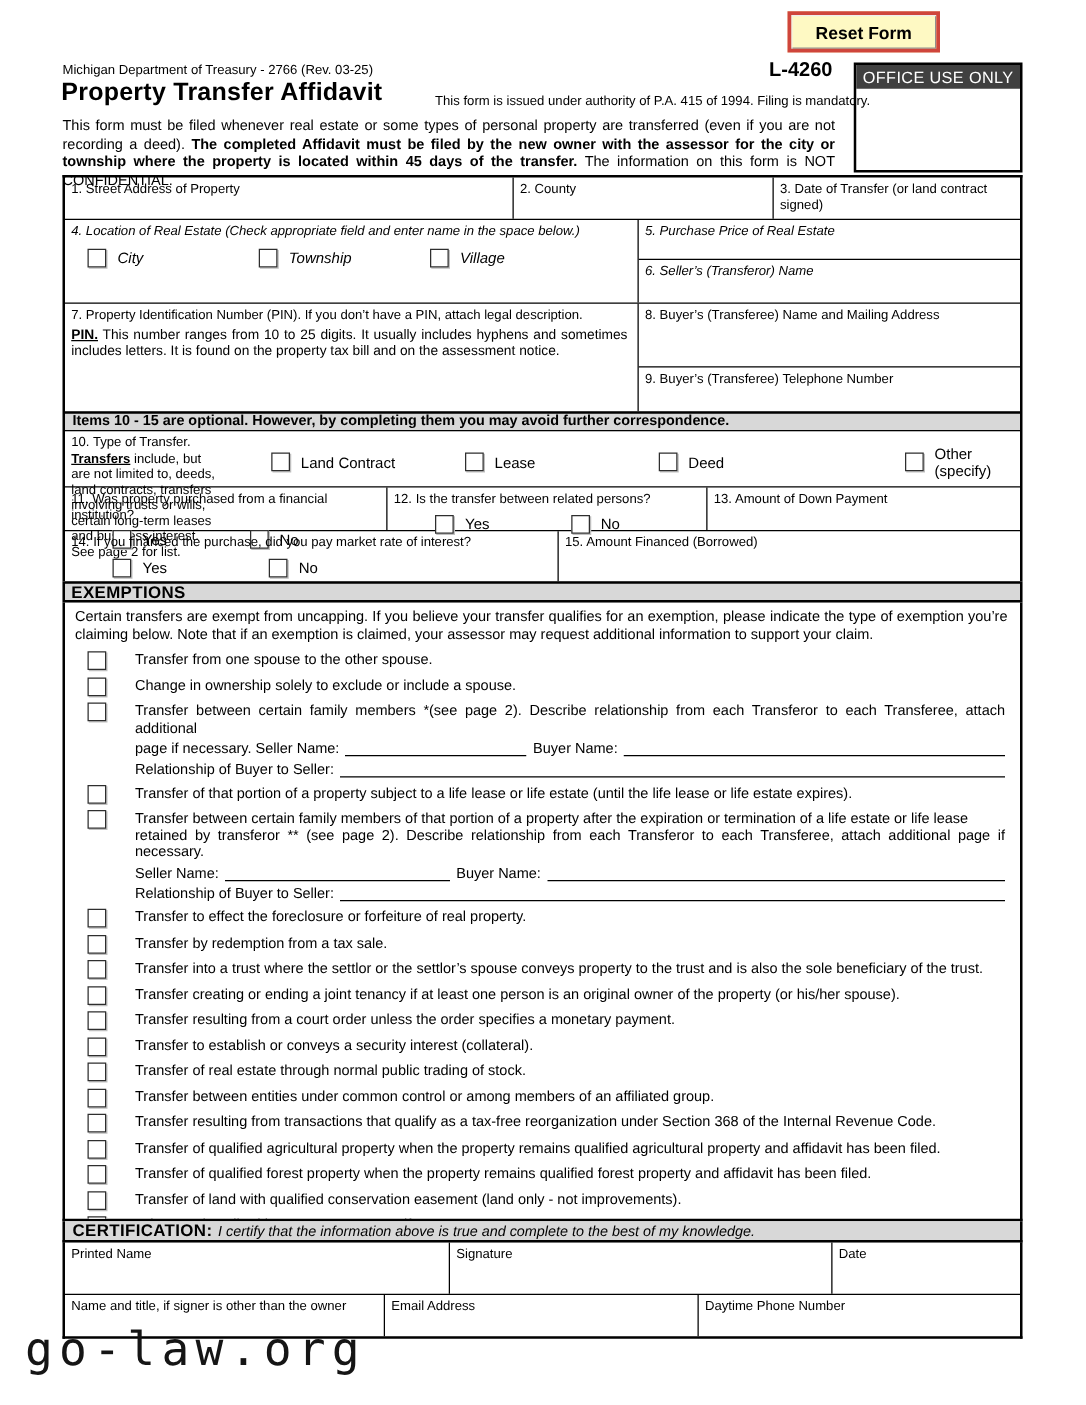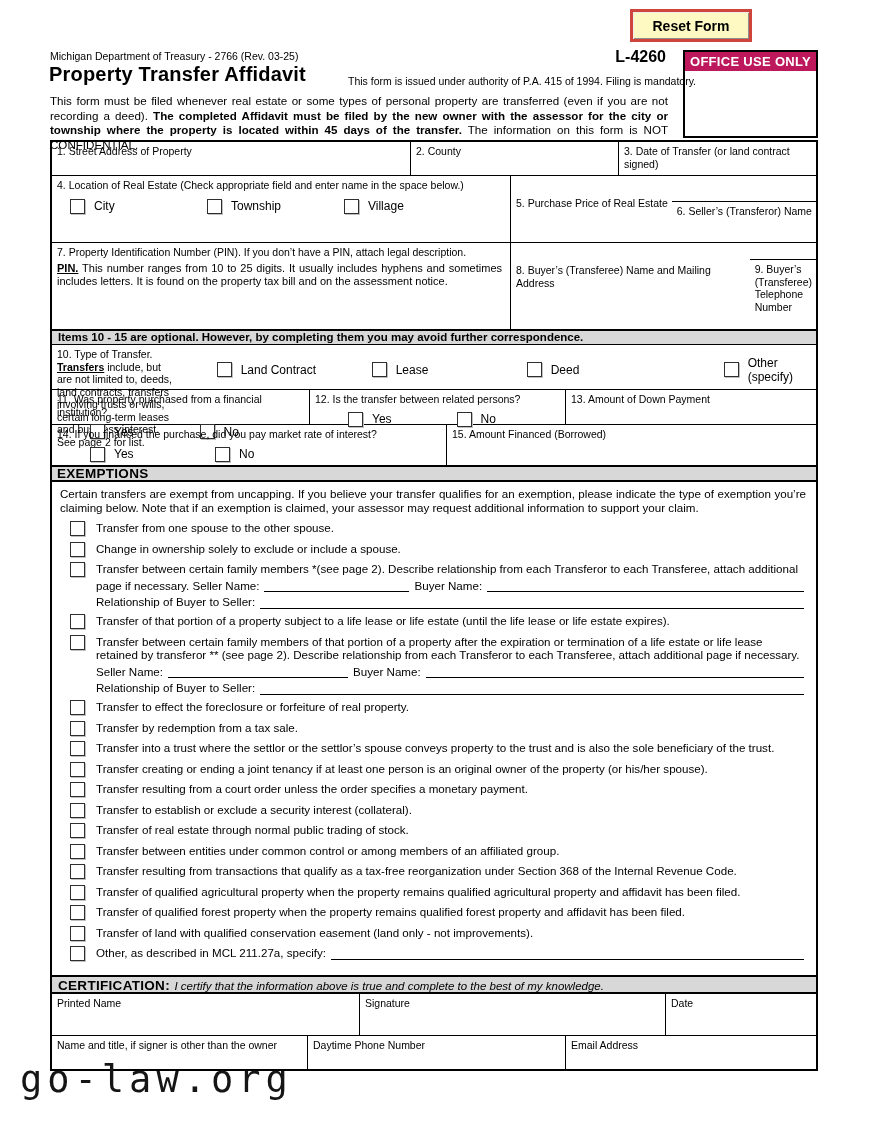--- a/index.html
+++ b/index.html
@@ -17,37 +17,37 @@
     background: #fef9c3; border: 3px solid #cf453c;
     font-family: "Liberation Sans", sans-serif; font-weight: bold; font-size: 14px; color: #000;
     box-shadow: inset 1px 1px 0 #ededed, inset -1px -1px 0 #8f8f8f;
     cursor: pointer;
   }
   .dept { position: absolute; left: 50px; top: 50px; font-size: 10.5px; }
   .title { position: absolute; left: 49px; top: 63px; font-size: 20px; font-weight: bold; letter-spacing: .2px; }
   .subtitle { position: absolute; left: 348px; top: 75px; font-size: 10.5px; }
   .form-number { position: absolute; left: 546px; top: 48px; width: 120px; text-align: right; font-size: 16px; font-weight: bold; }
   .office-box { position: absolute; left: 683px; top: 50px; width: 135px; height: 88px; border: 2px solid #000; background: #fff; }
-  .office-header { background: #be185d; color: #fff; font-weight: bold; font-size: 13px; text-align: center; height: 19px; line-height: 19px; letter-spacing: .3px; }
+  .office-header { background: #404040; color: #fff; font-weight: normal; font-size: 13px; text-align: center; height: 19px; line-height: 19px; letter-spacing: .3px; }
   .intro { position: absolute; left: 50px; top: 94px; width: 618px; font-size: 11.6px; line-height: 14.6px; text-align: justify; }
   .intro b { font-weight: bold; }
 
   
   .content { position: absolute; left: 50px; top: 140px; width: 768px; }
   .bt { border-top: 1.5px solid #000; }
   .bl { border-left: 1.5px solid #000; }
   .main { border: 2px solid #000; border-bottom: none; }
   .row { display: flex; }
   .cell { position: relative; }
-  .col { display: flex; flex-direction: row; align-items: center; }
+  .col { display: flex; flex-direction: column; }
   .subrow { position: relative; }
   .lab { font-size: 10.5px; line-height: 12.5px; padding: 3px 4px 0 5px; }
 
   .rowA { height: 33px; }
-  .rowB { height: 67px; }
+  .rowB { height: 67px; font-style: italic; }
   .rowC { height: 87px; }
   .row10 { height: 44px; flex-direction: row; }
   .row11 { height: 35px; }
   .row14 { height: 41px; }
 
   .cb { display: inline-block; flex: none; width: 15px; height: 15px; border: 1.5px solid #2e2e2e; background: #fff; box-shadow: 1px 1px 0 #bfbfbf; }
   .opt { display: flex; align-items: center; gap: 9px; font-size: 12px; }
   .loc-opts { display: flex; padding-left: 18px; margin-top: 7px; }
   .loc-opts .opt { width: 137px; text-align: right; }
 
@@ -67,24 +67,24 @@
   .yn { display: flex; padding-left: 38px; margin-top: 6px; }
   .yn .opt { width: 125px; }
 
   
   .ex-bar {
     height: 17px; background: #d8d8d8; border: 2px solid #000;
     font-size: 13.5px; font-weight: bold; line-height: 14px; padding: 0 5px; letter-spacing: .3px;
   }
   .ex-body { border: 2px solid #000; border-top: none; height: 495px; padding: 5px 10px 0 8px; overflow: hidden; }
   .ex-intro { font-size: 11.6px; line-height: 13.5px; text-align: justify; margin-bottom: 7px; }
-  .ex-item { display: flex; align-items: flex-start; gap: 11px; margin: 0 2px 5.5px 10px; font-size: 11.6px; line-height: 13.5px; }
+  .ex-item { display: flex; align-items: flex-start; gap: 23px; margin: 0 2px 5.5px 10px; font-size: 11.6px; line-height: 13.5px; }
   .ex-text { flex: 1; }
   .just { text-align: justify; }
-  .name-line { display: flex; align-items: flex-end; margin-top: 3px; white-space: nowrap; }
+  .name-line { display: flex; margin-top: 3px; white-space: nowrap; }
   .name-line .fill { margin: 0 5px; }
   .name-line .grow { flex: 1; margin-right: 0; }
 
   
   .cert-bar { height: 17px; background: #d8d8d8; border: 2px solid #000; border-top: none; padding: 0 6px; line-height: 15px; }
   .cert-bar .h { font-weight: bold; font-size: 13.5px; letter-spacing: .3px; }
   .cert-bar .s { font-style: italic; font-size: 11.5px; }
   .cert-table { border: 2px solid #000; border-top: none; }
   .cert-row1 { display: flex; height: 42px; border-bottom: 1.5px solid #000; }
   .cert-row2 { display: flex; height: 33px; }
@@ -320,21 +320,21 @@
         <div class="ex-text">Transfer creating or ending a joint tenancy if at least one person is an original owner of the property (or his/her spouse).</div>
       </div>
 
       <div class="ex-item">
         <span class="cb"></span>
         <div class="ex-text">Transfer resulting from a court order unless the order specifies a monetary payment.</div>
       </div>
 
       <div class="ex-item">
         <span class="cb"></span>
-        <div class="ex-text">Transfer to establish or exclude a security interest (collateral).</div>
+        <div class="ex-text">Transfer to establish or conveys a security interest (collateral).</div>
       </div>
 
       <div class="ex-item">
         <span class="cb"></span>
         <div class="ex-text">Transfer of real estate through normal public trading of stock.</div>
       </div>
 
       <div class="ex-item">
         <span class="cb"></span>
         <div class="ex-text">Transfer between entities under common control or among members of an affiliated group.</div>
@@ -384,24 +384,24 @@
           <div class="lab">Signature</div>
         </div>
         <div class="cell bl" style="flex:1">
           <div class="lab">Date</div>
         </div>
       </div>
       <div class="cert-row2">
         <div class="cell" style="width:255px">
           <div class="lab">Name and title, if signer is other than the owner</div>
         </div>
+        <div class="cell bl" style="flex:1">
+          <div class="lab">Email Address</div>
+        </div>
         <div class="cell bl" style="width:258px">
           <div class="lab">Daytime Phone Number</div>
         </div>
-        <div class="cell bl" style="flex:1">
-          <div class="lab">Email Address</div>
-        </div>
       </div>
     </div>
   </div>
 
   <div class="watermark">go-law.org</div>
 </div>
 
 </body></html>

